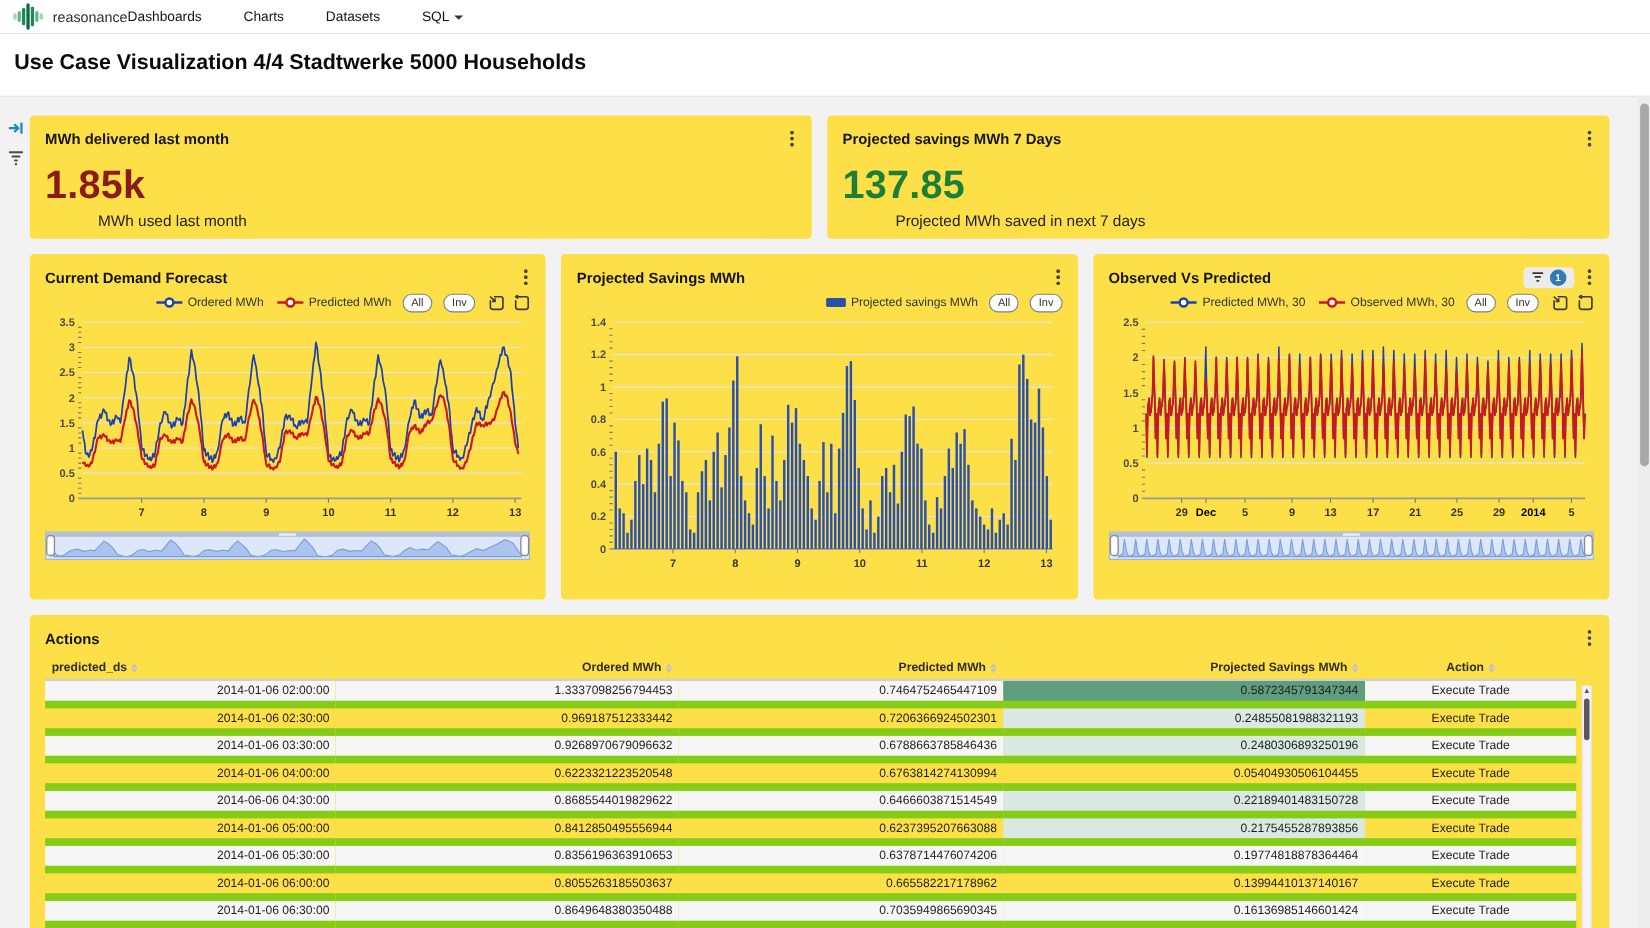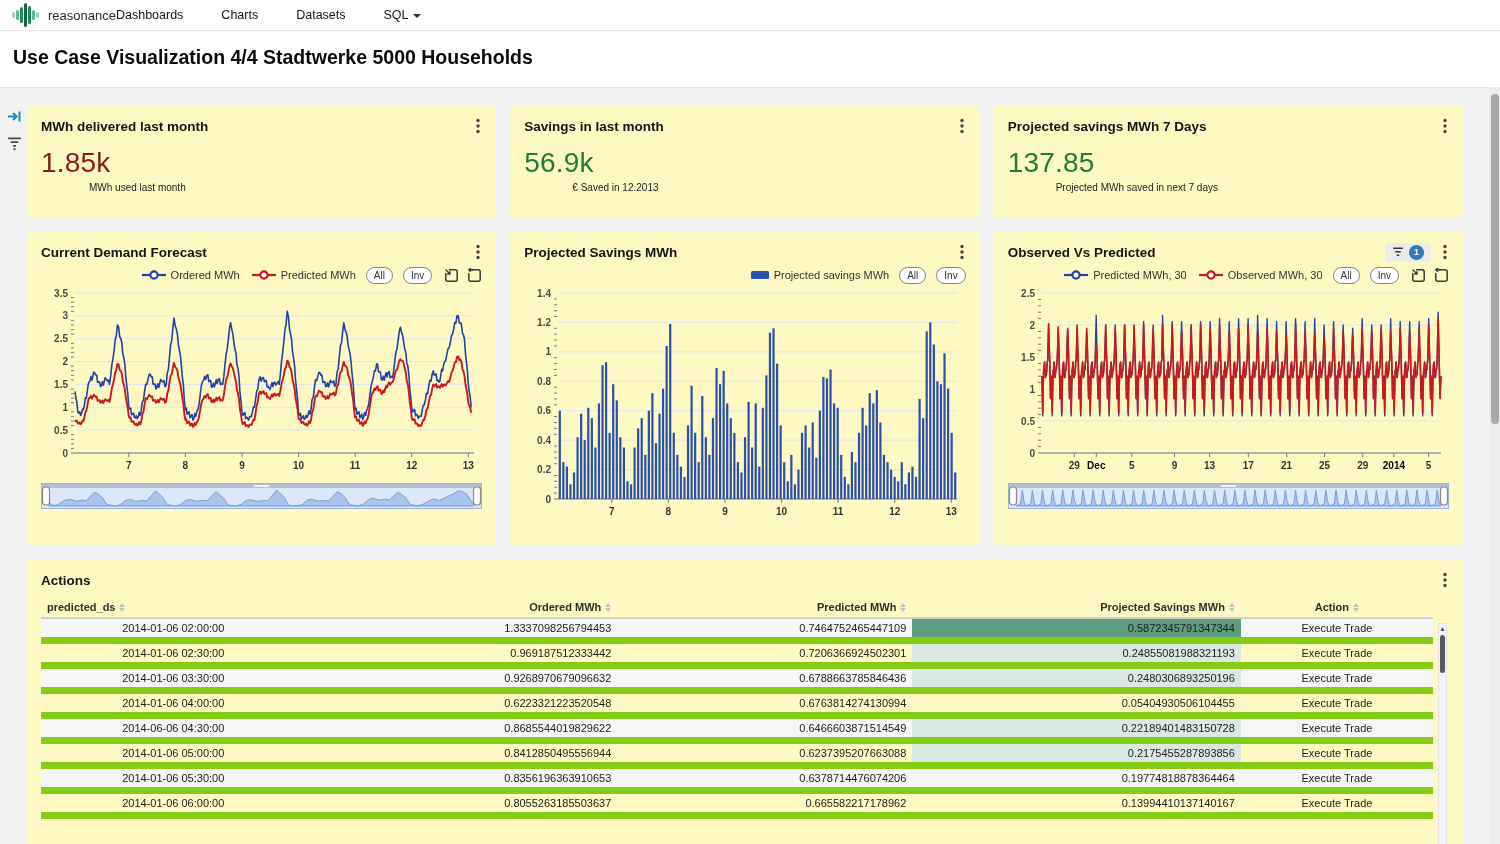--- a/index.html
+++ b/index.html
@@ -9,43 +9,43 @@
   .brand-text{font-size:13px;font-weight:500;color:#2d2d2d;}
   .nav-items{display:flex;gap:38px;align-items:flex-end;}
   .nav-item{font-size:12.5px;color:#141414;font-weight:500;cursor:pointer;display:flex;align-items:center;gap:4px;}
   .caret{width:0;height:0;border-left:4px solid transparent;border-right:4px solid transparent;border-top:4.5px solid #333;display:inline-block;margin-top:2px;}
   .pagehead{height:56px;background:#fff;border-bottom:1px solid #e2e2e2;}
   .pagehead h1{margin:0;padding:15px 0 0 13px;font-size:19.5px;font-weight:700;color:#0b0b0b;}
   .content{position:relative;height:757px;}
   .rail{position:absolute;left:4px;top:21px;display:flex;flex-direction:column;gap:11px;align-items:center;width:20px;}
   .grid{padding:17px 37px 0 27px;}
   .row{display:flex;gap:14px;}
-  .card{background:#fef9c3;border-radius:4px;flex:1;position:relative;}
+  .card{background:#fde047;border-radius:4px;flex:1;position:relative;}
   .kpi-card{height:112px;padding:10px 14px;box-sizing:border-box;}
   .cardhead{display:flex;justify-content:space-between;align-items:center;height:22px;}
   .card-title{font-size:13.5px;font-weight:700;color:#141414;}
   .kebab{cursor:pointer;padding:2px;display:flex;align-items:center;}
-  .kpi-value{font-size:28px;font-weight:400;margin-top:10px;letter-spacing:.2px;}
-  .kpi-sub{font-size:10px;color:#222;margin-top:3px;padding-left:48px;}
+  .kpi-value{font-size:36px;font-weight:700;margin-top:10px;letter-spacing:.2px;}
+  .kpi-sub{font-size:14px;color:#222;margin-top:3px;padding-left:48px;}
   .charts-row{margin-top:14px;}
   .chart-card{height:314px;padding:10px 14px;box-sizing:border-box;}
   .legendrow{display:flex;justify-content:flex-end;align-items:center;gap:10px;height:24px;}
   .legend-item{display:flex;align-items:center;gap:5px;cursor:pointer;}
   .legend-label{font-size:11px;color:#333;}
   .pill{border:1.5px solid #828282;border-radius:10px;font-size:10px;padding:0 7px;line-height:15px;color:#333;background:#fff;cursor:pointer;}
   .toolicons{display:flex;gap:8px;align-items:center;margin-left:2px;}
   .filterpill{background:#ebebeb;border-radius:4px;display:flex;align-items:center;gap:5px;padding:2px 7px;cursor:pointer;}
   .badge{width:15px;height:15px;border-radius:50%;background:#3279b7;color:#fff;font-size:9px;font-weight:700;display:flex;align-items:center;justify-content:center;}
   .headgroup{display:flex;align-items:center;gap:10px;}
   .table-card{margin-top:14px;height:300px;padding:10px 14px 0 14px;box-sizing:border-box;}
   table.actions{border-collapse:collapse;width:calc(100% - 16px);table-layout:fixed;margin-top:6px;}
   table.actions th{font-size:11px;font-weight:700;color:#2e2e2e;padding:4px 6px;border-bottom:2px solid #cfcfcf;}
   table.actions td{font-size:11px;color:#1c1c1c;padding:3px 6px;border-bottom:7px solid #84cc16;white-space:nowrap;overflow:hidden;}
   table.actions tbody tr:nth-child(odd){background:#f6f6f6;}
-  .al{text-align:center;}.ar{text-align:right;}.ac{text-align:center;}
+  .al{text-align:right;}.ar{text-align:right;}.ac{text-align:center;}
   .thflex{display:flex;align-items:center;}
   .thflex.ar2{justify-content:flex-end;}
   .thflex.ac2{justify-content:center;}
   .sorticon{display:inline-flex;flex-direction:column;gap:1px;margin-left:4px;}
   .sorticon i{width:0;height:0;border-left:3.5px solid transparent;border-right:3.5px solid transparent;display:block;}
   .sorticon .up{border-bottom:4px solid #c2c2c2;}
   .sorticon .down{border-top:4px solid #c2c2c2;}
   td.sav-dark{background:#5e9e7f;}
   td.sav-light{background:#d9e8e0;}
   .tscroll{position:absolute;right:16px;top:64px;bottom:6px;width:9px;background:#f4f4f4;border:1px solid #e3e3e3;box-sizing:border-box;}
@@ -111,34 +111,20 @@
           <span class="kebab">
             <svg width="4" height="16" viewBox="0 0 4 16">
                 <circle cx="2" cy="2.5" r="1.7" fill="#444"></circle>
                 <circle cx="2" cy="8" r="1.7" fill="#444"></circle>
                 <circle cx="2" cy="13.5" r="1.7" fill="#444"></circle>
               </svg>
           </span>
         </div>
         <div class="kpi-value" style="color: rgb(140, 26, 26);">1.85k</div>
         <div class="kpi-sub">MWh used last month</div>
-      </div>
-      <div class="card kpi-card">
-        <div class="cardhead">
-          <span class="card-title">Savings in last month</span>
-          <span class="kebab">
-            <svg width="4" height="16" viewBox="0 0 4 16">
-                <circle cx="2" cy="2.5" r="1.7" fill="#444"></circle>
-                <circle cx="2" cy="8" r="1.7" fill="#444"></circle>
-                <circle cx="2" cy="13.5" r="1.7" fill="#444"></circle>
-              </svg>
-          </span>
-        </div>
-        <div class="kpi-value" style="color: rgb(27, 127, 58);">56.9k</div>
-        <div class="kpi-sub">€ Saved in 12.2013</div>
       </div>
       <div class="card kpi-card">
         <div class="cardhead">
           <span class="card-title">Projected savings MWh 7 Days</span>
           <span class="kebab">
             <svg width="4" height="16" viewBox="0 0 4 16">
                 <circle cx="2" cy="2.5" r="1.7" fill="#444"></circle>
                 <circle cx="2" cy="8" r="1.7" fill="#444"></circle>
                 <circle cx="2" cy="13.5" r="1.7" fill="#444"></circle>
               </svg>
@@ -709,20 +695,27 @@
               <td class="ar ">0.19774818878364464</td>
               <td class="ac">Execute Trade</td>
             </tr>
             <tr>
               <td class="al">2014-01-06 06:00:00</td>
               <td class="ar">0.8055263185503637</td>
               <td class="ar">0.665582217178962</td>
               <td class="ar ">0.13994410137140167</td>
               <td class="ac">Execute Trade</td>
             </tr>
+            <tr>
+              <td class="al">2014-01-06 06:30:00</td>
+              <td class="ar">0.8649648380350488</td>
+              <td class="ar">0.7035949865690345</td>
+              <td class="ar ">0.16136985146601424</td>
+              <td class="ac">Execute Trade</td>
+            </tr>
           </tbody>
       </table>
       <div class="tscroll">
         <div class="tarrow">▲</div>
         <div class="thumb"></div>
       </div>
     </div>
 
   </div>
 </div>

